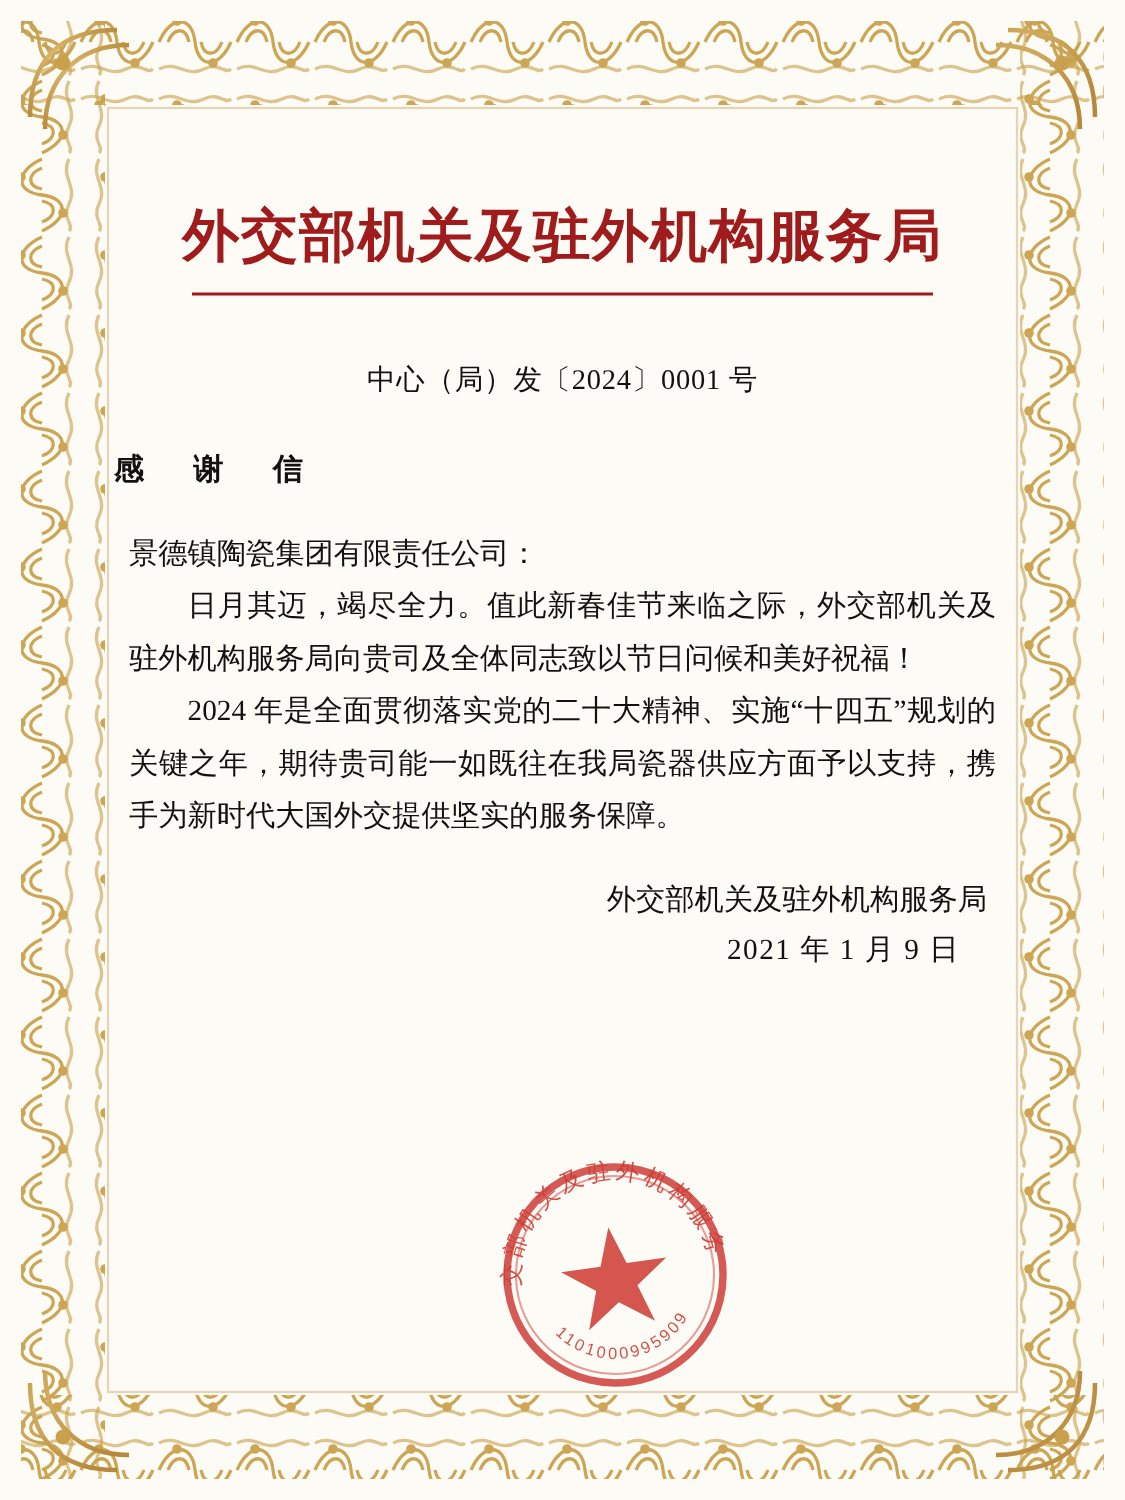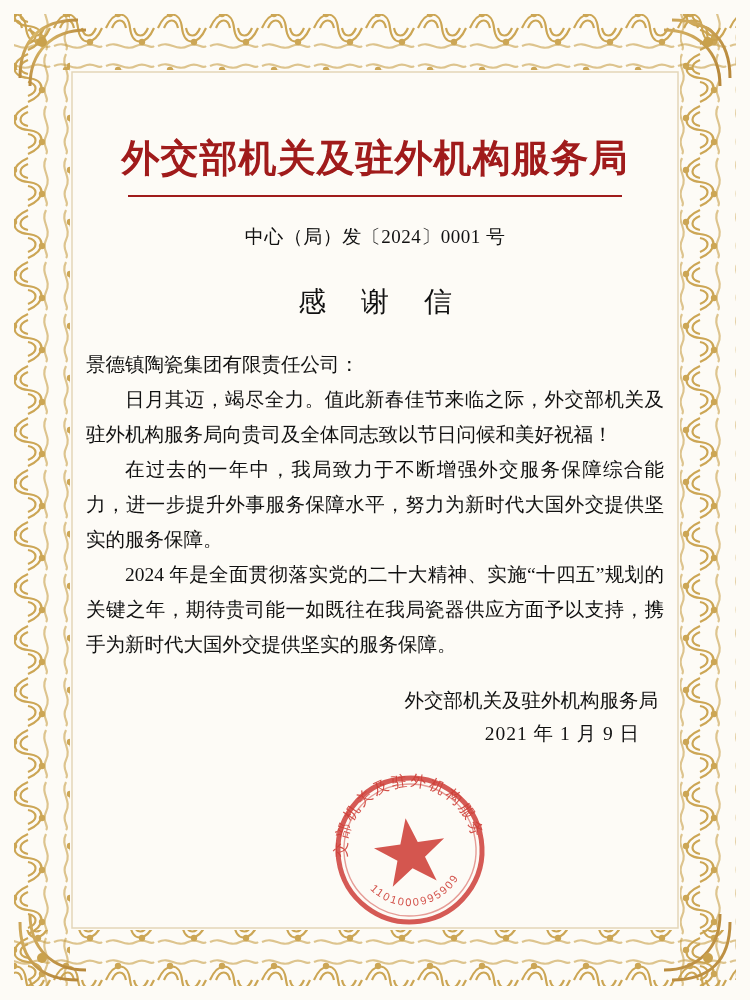--- a/index.html
+++ b/index.html
@@ -59,32 +59,32 @@
     line-height: 1.2;
     white-space: nowrap;
   }
   .title-rule {
     width: 494px;
     height: 2px;
     background: #a01b1b;
     margin: 13px auto 0 auto;
   }
   .doc-number {
-    margin-top: 27px;
+    margin-top: 43px;
     font-size: 19px;
     color: #111;
     letter-spacing: 0.5px;
     text-align: center;
   }
 
   .doc-subject {
     margin-top: 33px;
-    text-align: center;
-    font-size: 28px;
-    font-weight: normal;
+    text-align: left;
+    font-size: 20px;
+    font-weight: bold;
     letter-spacing: 14px;
     text-indent: 14px;
     color: #111;
   }
 
   
   .doc-body {
     margin-top: 26px;
     padding: 0 24px 0 24px;
     font-size: 19.5px;
@@ -200,21 +200,20 @@
       <div class="org-title">外交部机关及驻外机构服务局</div>
       <div class="title-rule"></div>
       <div class="doc-number">中心（局）发〔2024〕0001 号</div>
     </div>
 
     <div class="doc-subject">感 谢 信</div>
 
     <div class="doc-body">
       <p class="salutation">景德镇陶瓷集团有限责任公司：</p>
       <p class="para">日月其迈，竭尽全力。值此新春佳节来临之际，外交部机关及驻外机构服务局向贵司及全体同志致以节日问候和美好祝福！</p>
-      <p class="para">在过去的一年中，我局致力于不断增强外交服务保障综合能力，进一步提升外事服务保障水平，努力为新时代大国外交提供坚实的服务保障。</p>
       <p class="para">2024 年是全面贯彻落实党的二十大精神、实施“十四五”规划的关键之年，期待贵司能一如既往在我局瓷器供应方面予以支持，携手为新时代大国外交提供坚实的服务保障。</p>
     </div>
 
     <div class="signature">
       <div>外交部机关及驻外机构服务局</div>
       <div class="sign-date">2021 年 1 月 9 日</div>
     </div>
 
   </div>
 

